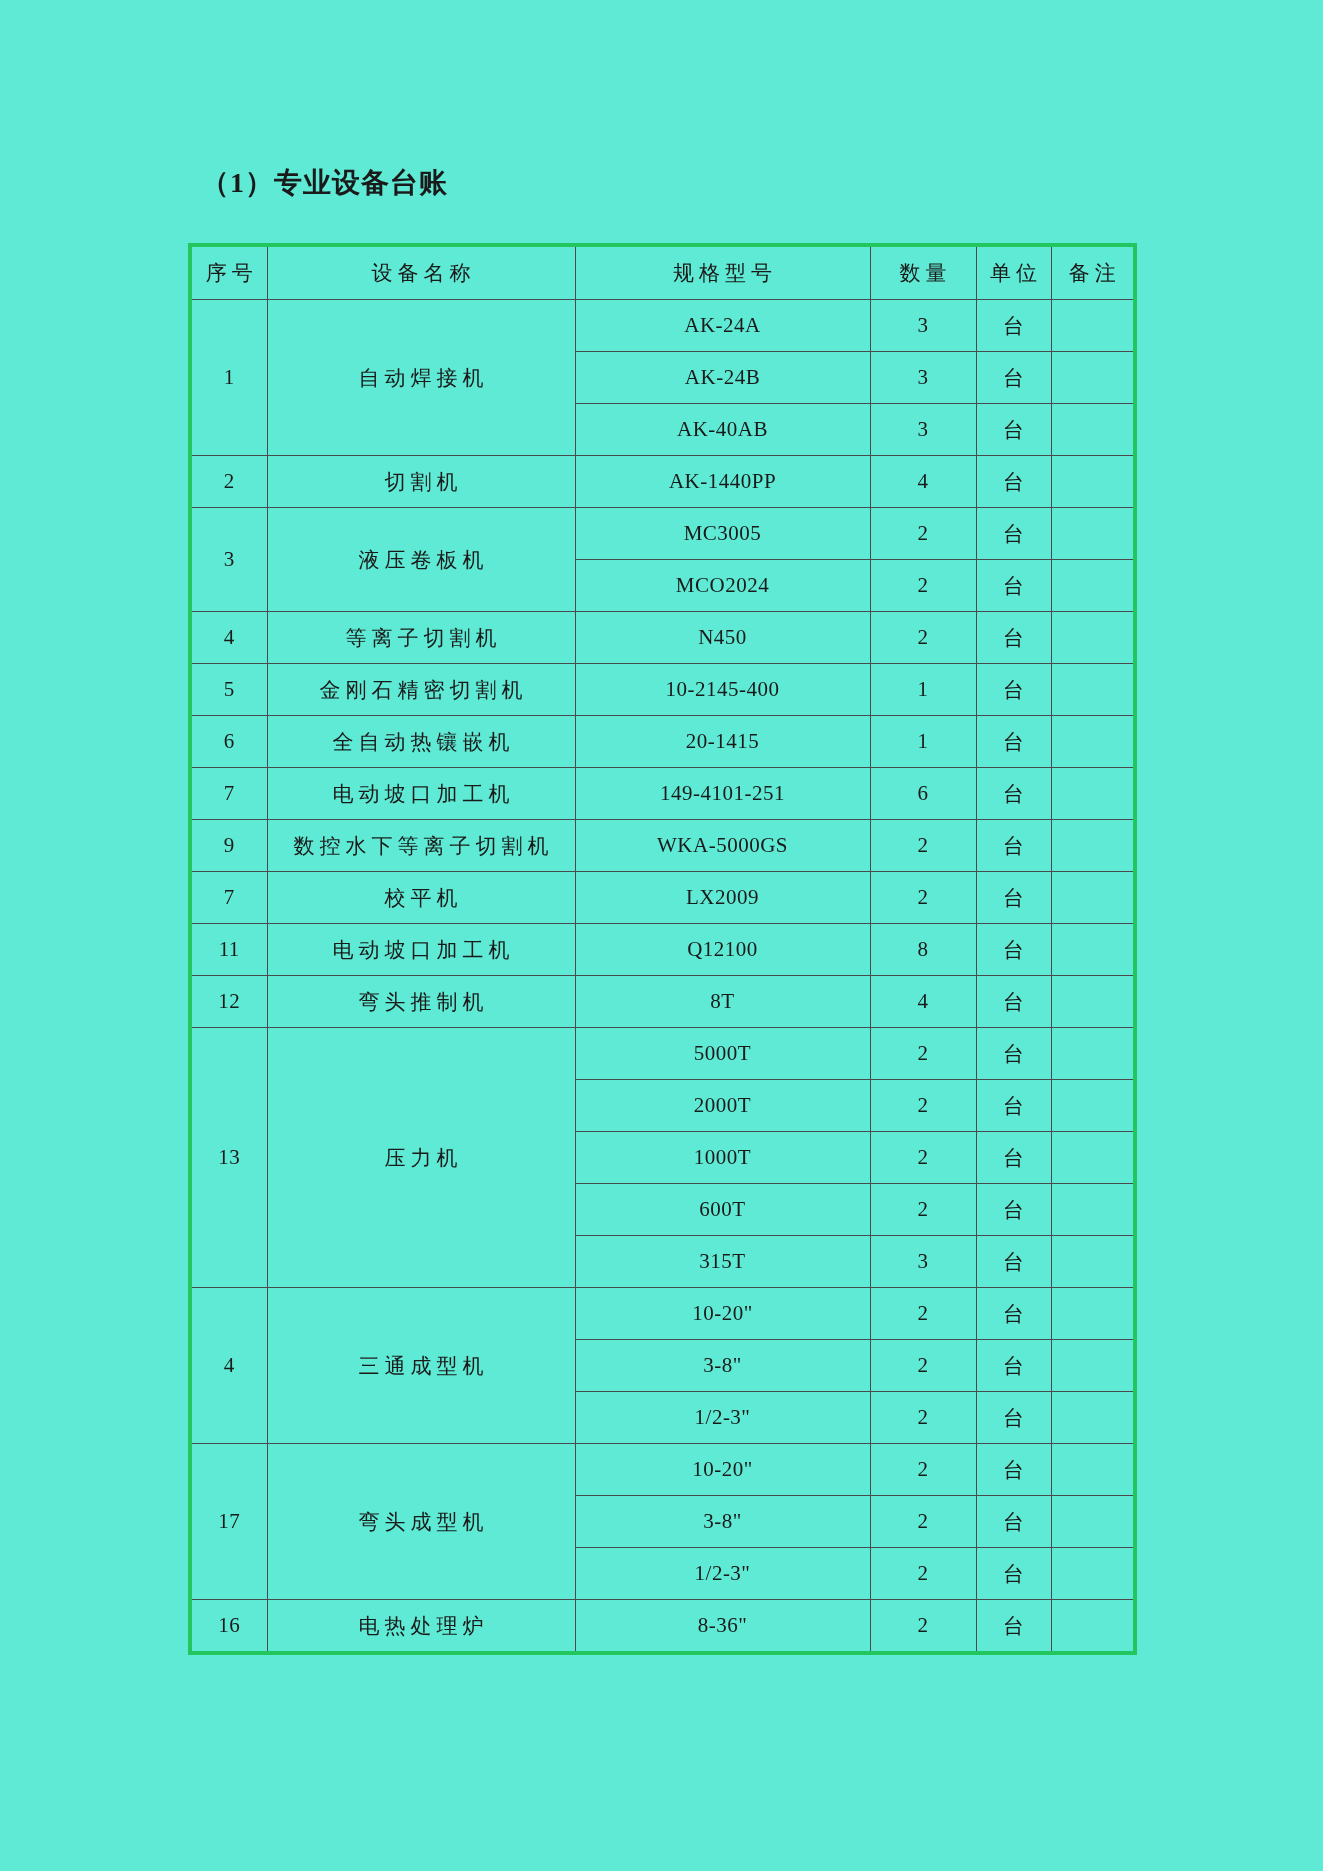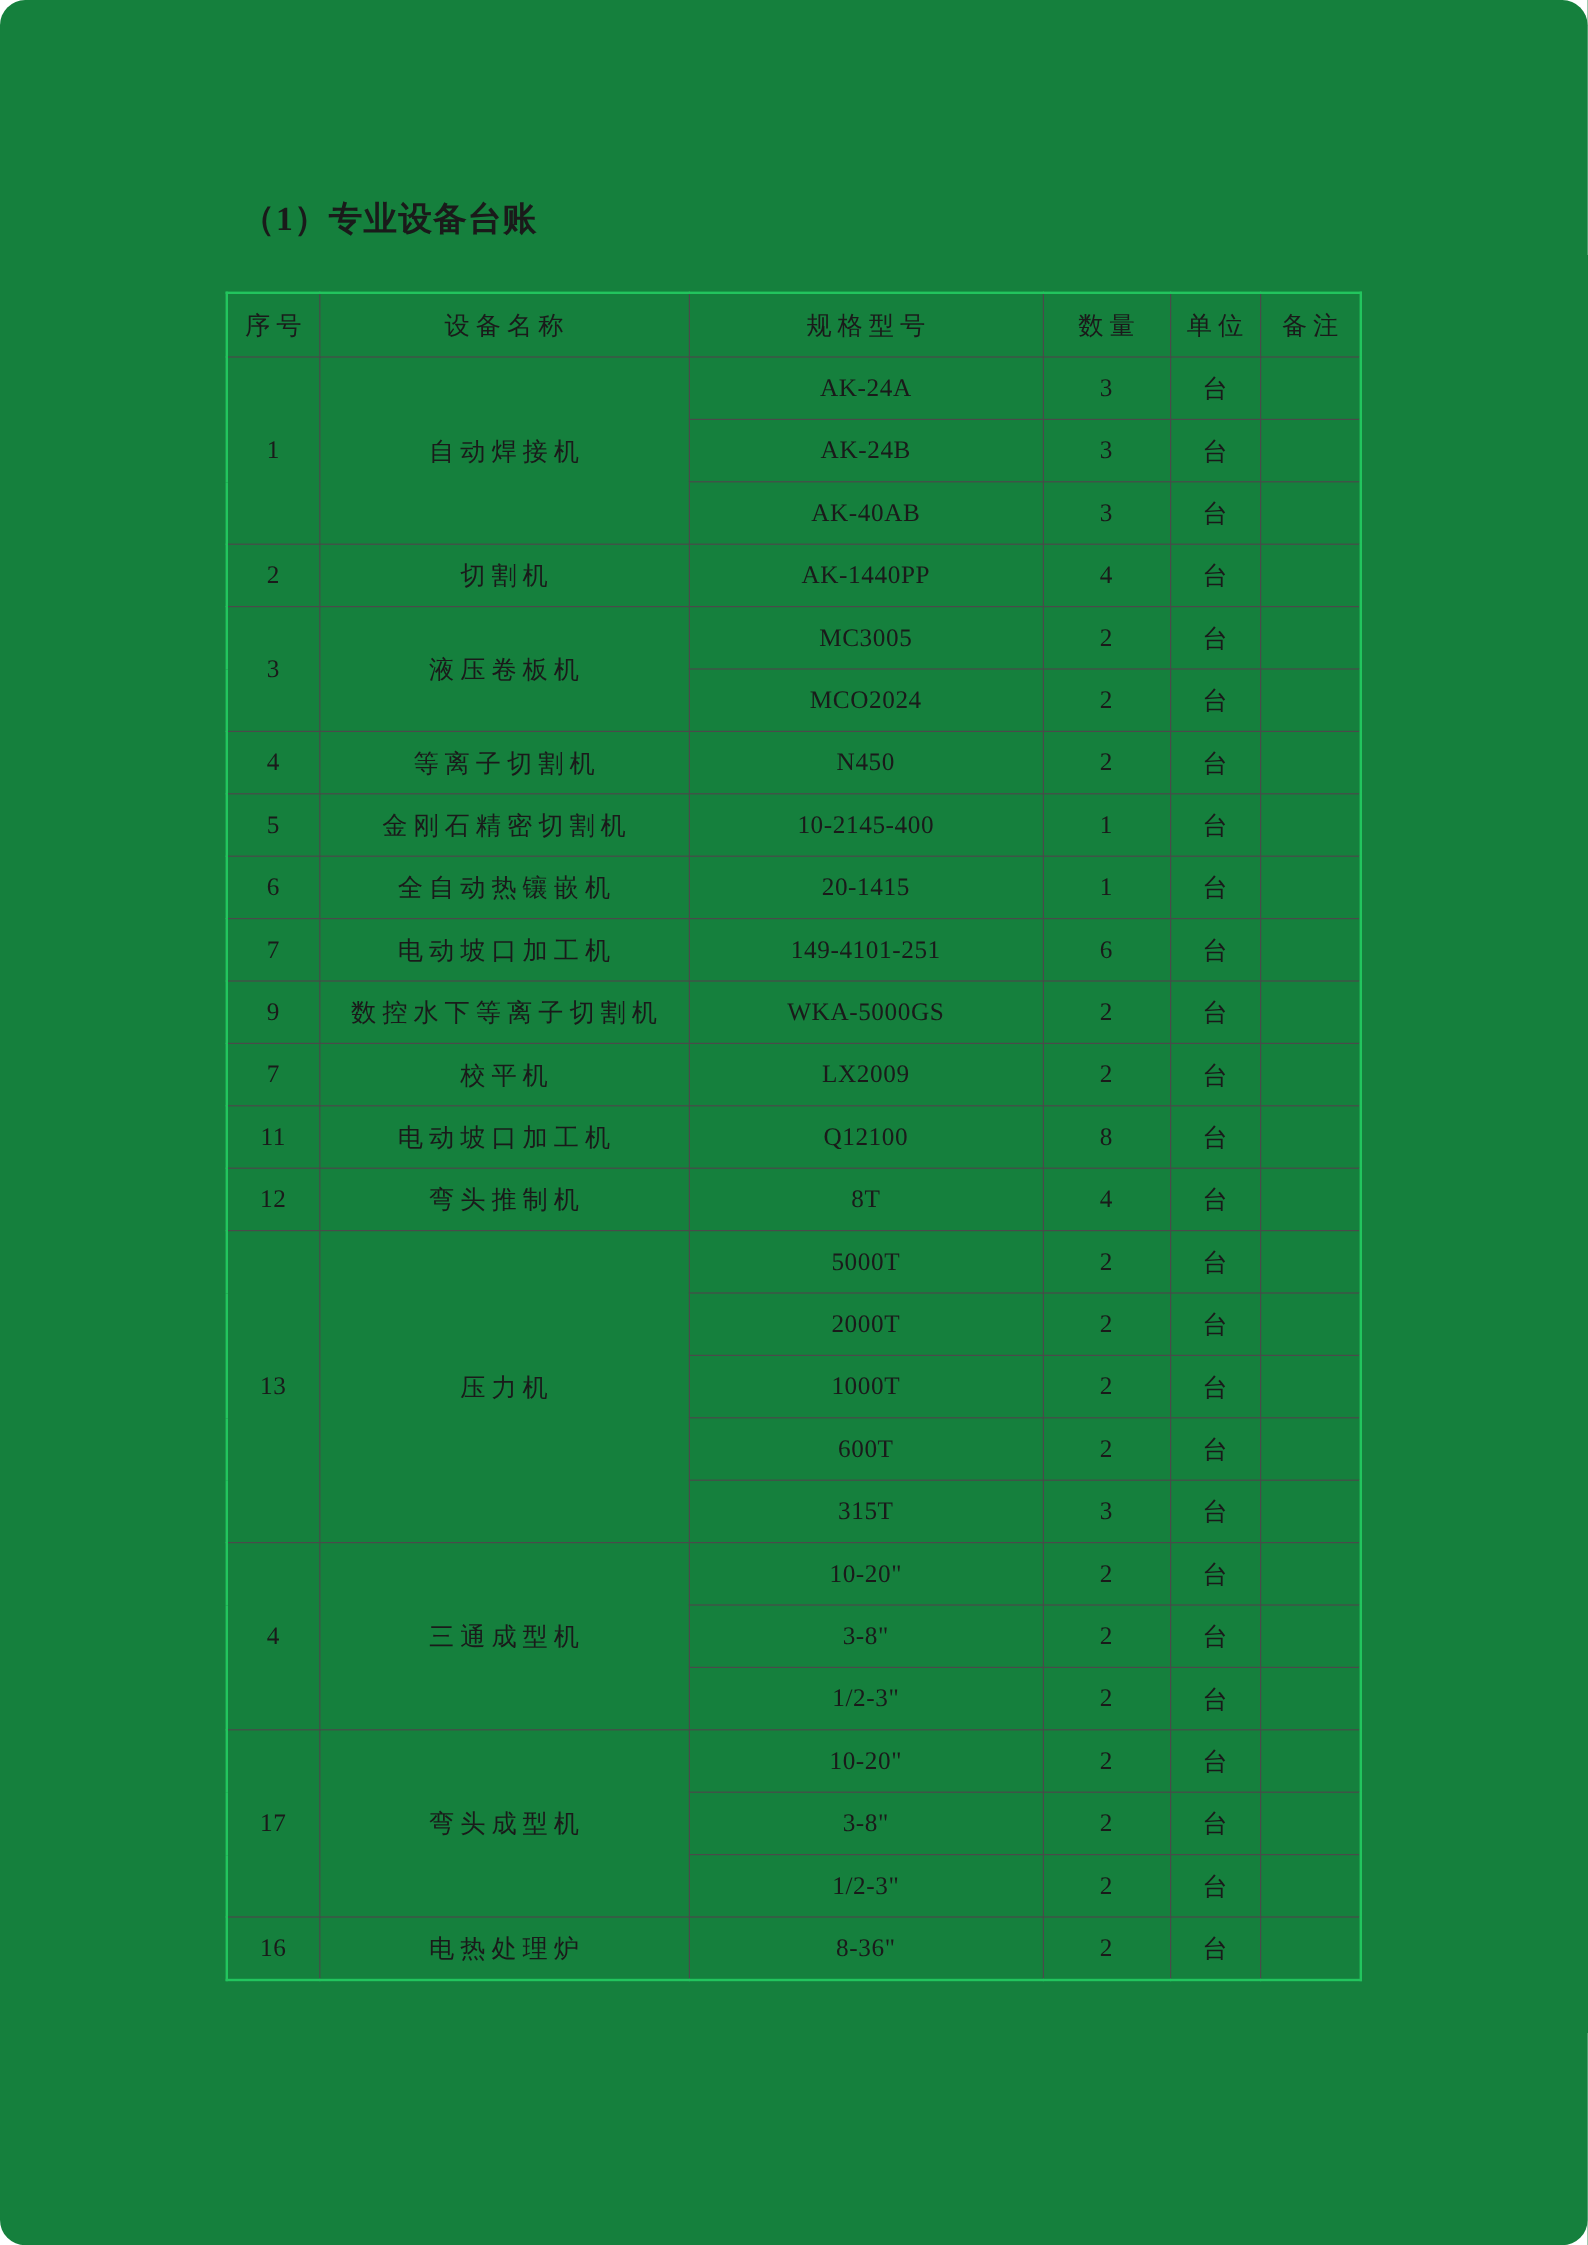--- a/index.html
+++ b/index.html
@@ -3,36 +3,36 @@
 <meta charset="utf-8">
 <style>
   html, body { margin: 0; padding: 0; }
   body {
     width: 1323px; height: 1871px;
     background: #ffffff;
     font-family: "Liberation Serif", "DejaVu Serif", serif;
     color: #1a1a1a;
     position: relative;
   }
-  .page { position: absolute; inset: 0; background: #15803d; border-radius: 21px; }
+  .page { position: absolute; inset: 0; background: #5eead4; }
   .doc-title {
     position: absolute;
     left: 201px; top: 164px;
     font-size: 28px;
     font-weight: bold;
     letter-spacing: 1px;
     white-space: nowrap;
   }
   table.equip {
     position: absolute;
     left: 188px; top: 243px;
     width: 945px;
     border-collapse: collapse;
     table-layout: fixed;
-    border: 2px solid #22c55e;
+    border: 4px solid #22c55e;
   }
   table.equip th, table.equip td {
     border: 1px solid #4a4a4a;
     text-align: center;
     vertical-align: middle;
     font-size: 21px;
     font-weight: normal;
     padding: 0;
     overflow: hidden;
     white-space: nowrap;

